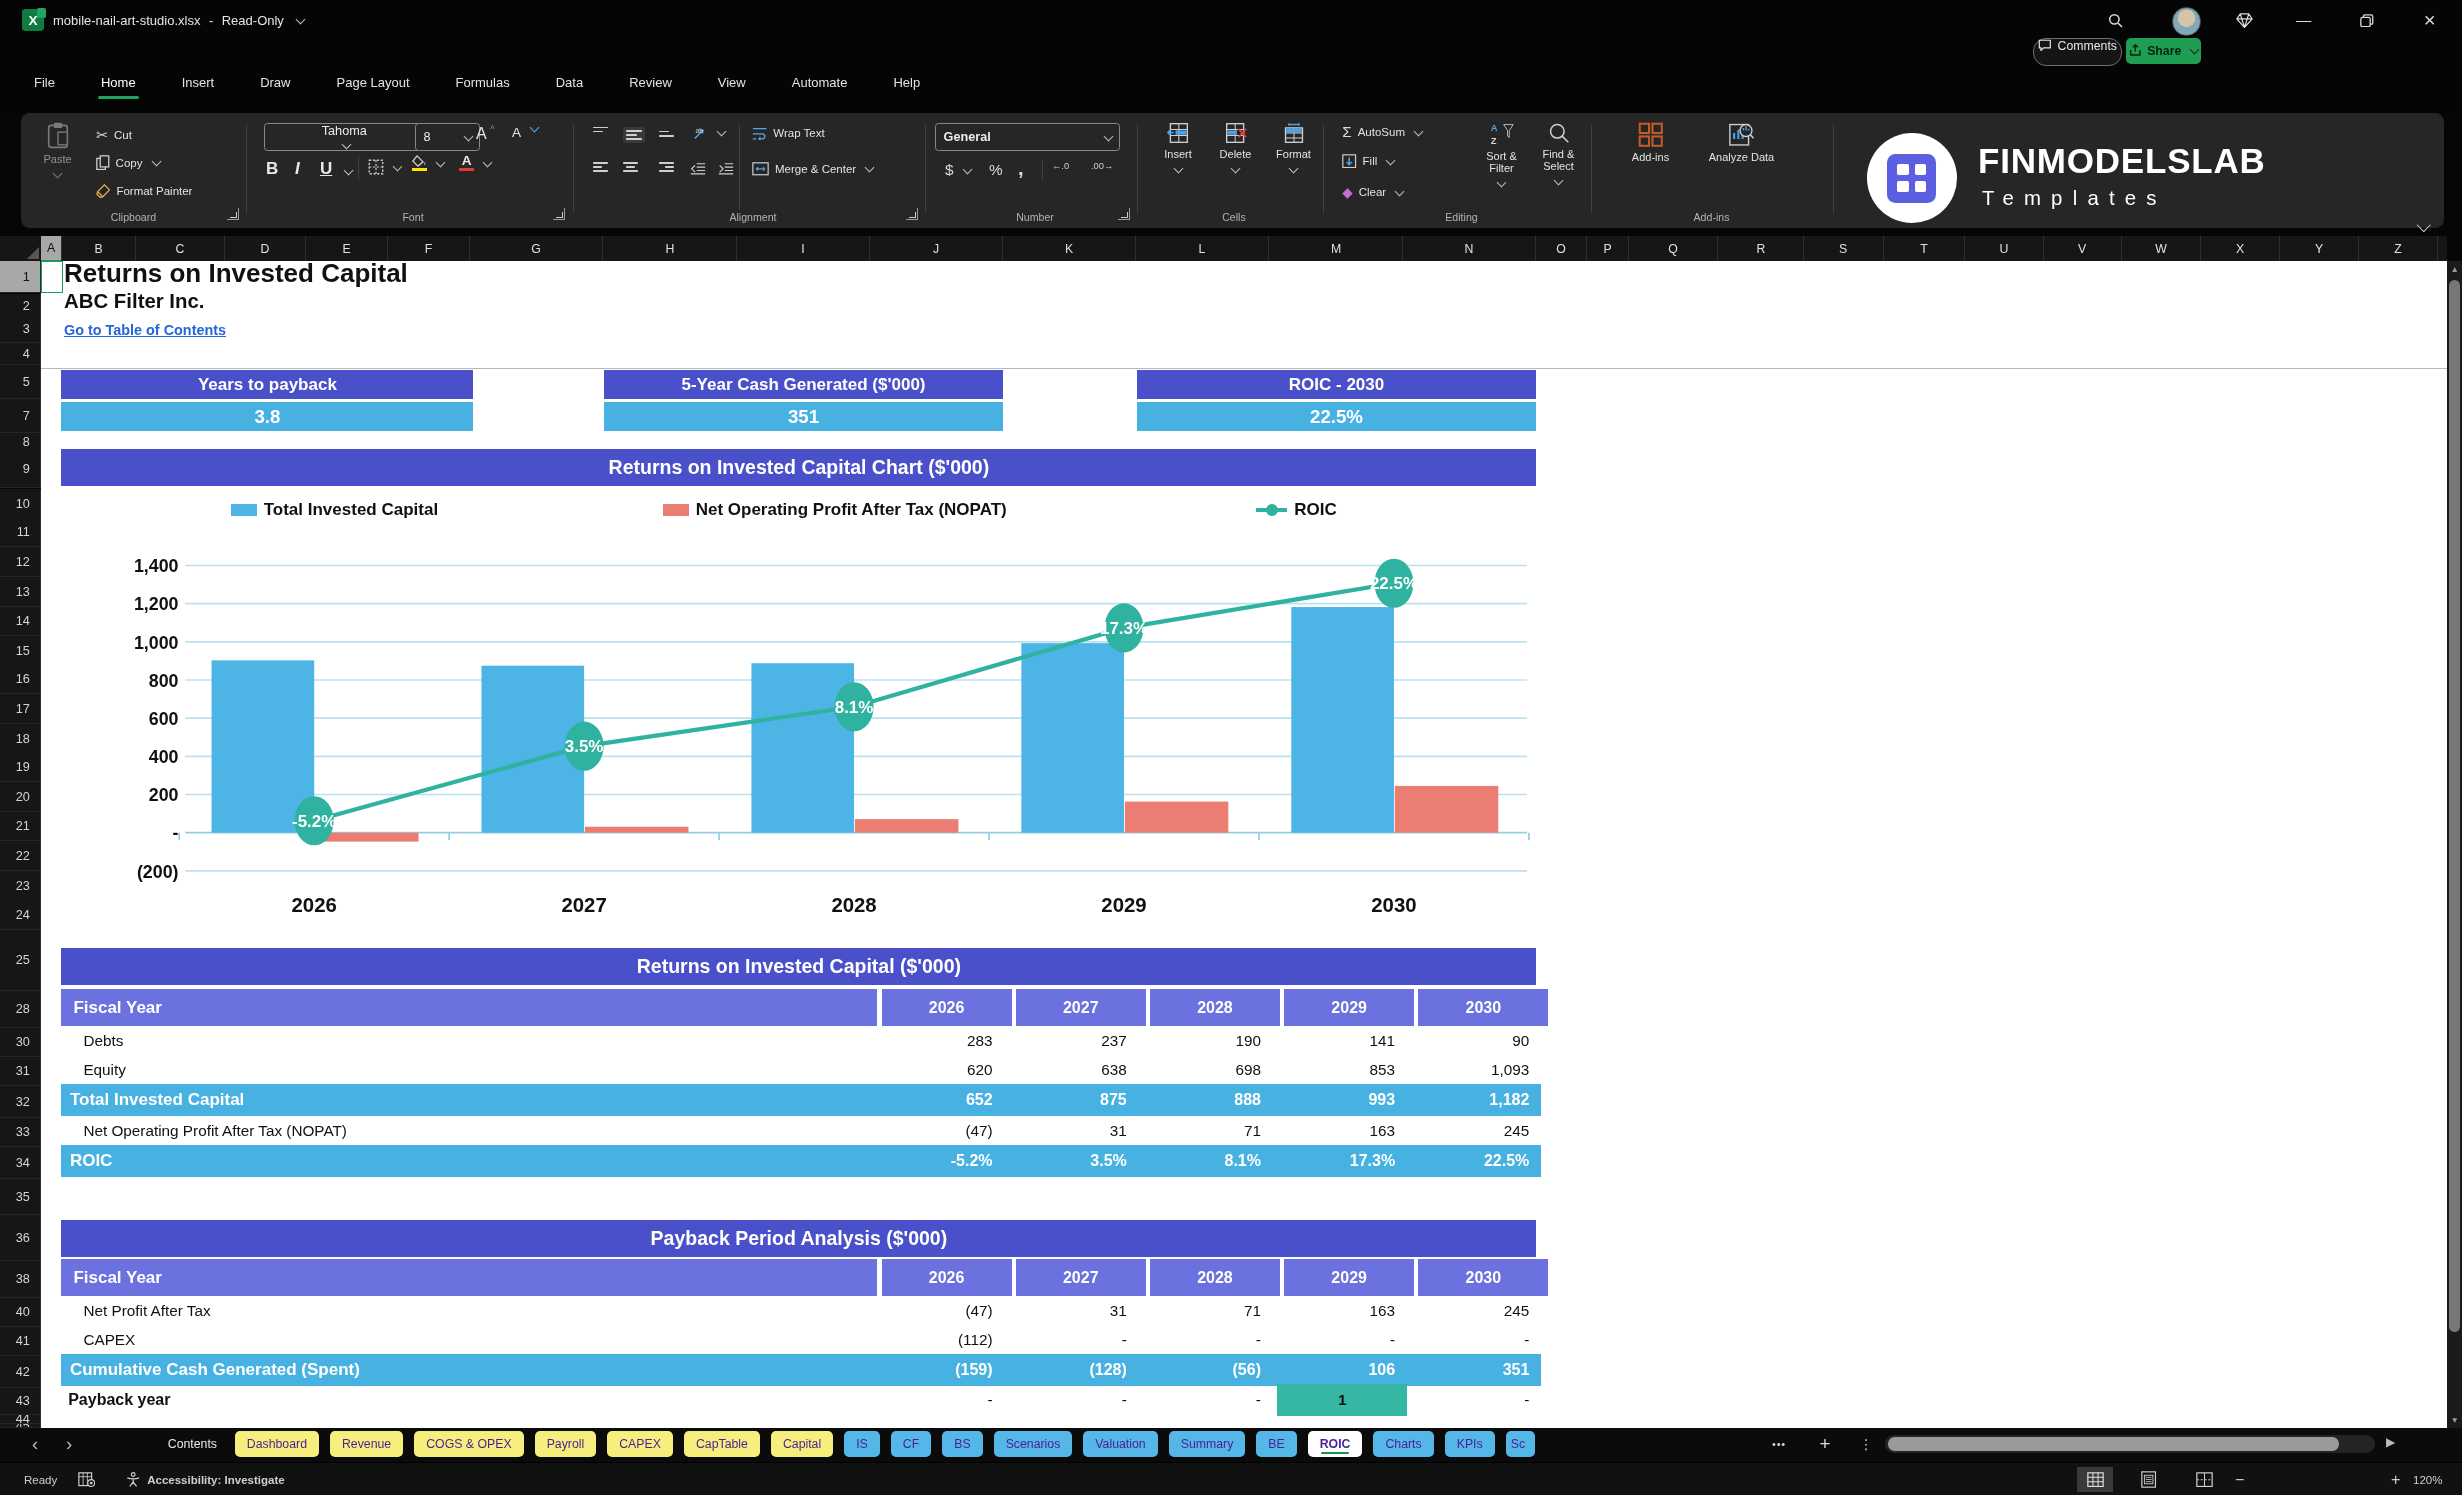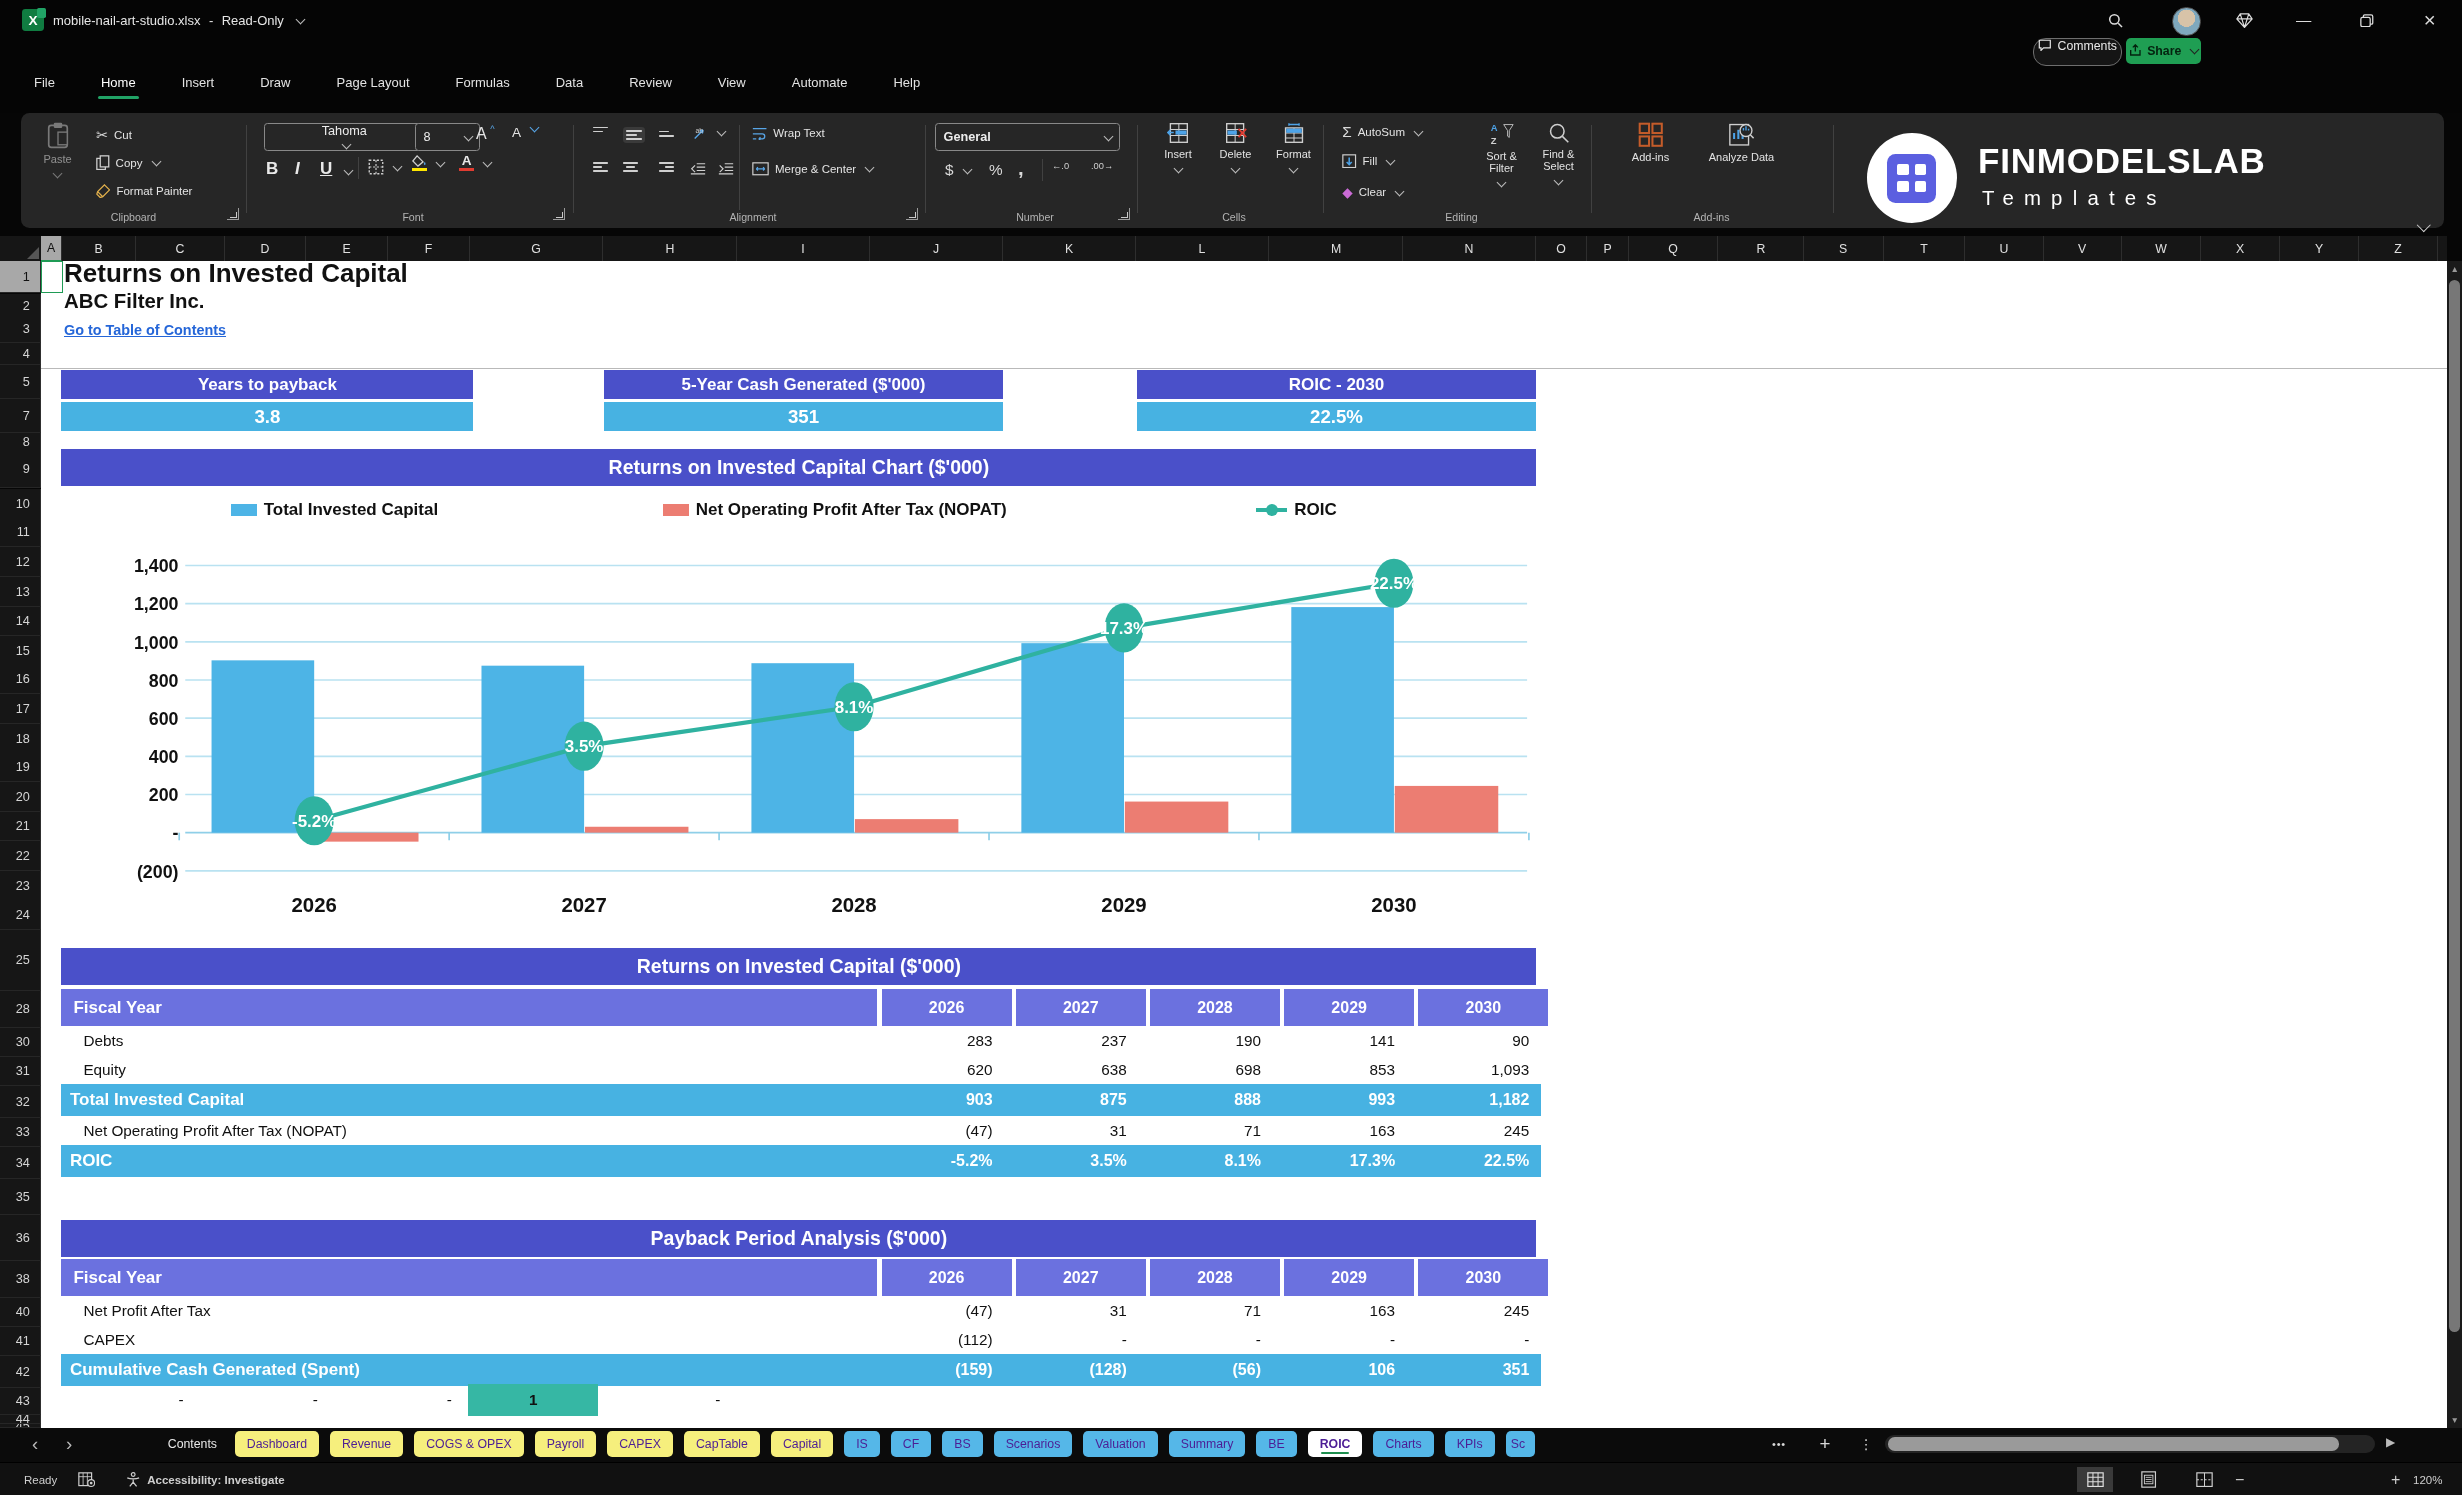--- a/index.html
+++ b/index.html
@@ -668,21 +668,21 @@
         <div class="tbl-row" style="top: 794px; height: 29px;">
           <div class="tbl-label row-label" style="width: 809px; display: flex; align-items: center; color: rgb(17, 17, 17); font-size: 15.3px; padding-left: 22px;">Equity</div>
           <div class="tbl-cell" style="width: 130px; margin-left: 4.2px; color: rgb(17, 17, 17); font-size: 15.3px;">620</div>
           <div class="tbl-cell" style="width: 130px; margin-left: 4.2px; color: rgb(17, 17, 17); font-size: 15.3px;">638</div>
           <div class="tbl-cell" style="width: 130px; margin-left: 4.2px; color: rgb(17, 17, 17); font-size: 15.3px;">698</div>
           <div class="tbl-cell" style="width: 130px; margin-left: 4.2px; color: rgb(17, 17, 17); font-size: 15.3px;">853</div>
           <div class="tbl-cell" style="width: 130px; margin-left: 4.2px; color: rgb(17, 17, 17); font-size: 15.3px;">1,093</div>
         </div>
         <div class="tbl-row" style="top: 823px; height: 32px; background: rgb(71, 178, 226);">
           <div class="tbl-label row-label" style="width: 809px; display: flex; align-items: center; color: rgb(255, 255, 255); font-weight: bold; font-size: 17px; padding-left: 8.5px;">Total Invested Capital</div>
-          <div class="tbl-cell" style="width: 130px; margin-left: 4.2px; color: rgb(255, 255, 255); font-weight: bold; font-size: 16px;">903</div>
+          <div class="tbl-cell" style="width: 130px; margin-left: 4.2px; color: rgb(255, 255, 255); font-weight: bold; font-size: 16px;">652</div>
           <div class="tbl-cell" style="width: 130px; margin-left: 4.2px; color: rgb(255, 255, 255); font-weight: bold; font-size: 16px;">875</div>
           <div class="tbl-cell" style="width: 130px; margin-left: 4.2px; color: rgb(255, 255, 255); font-weight: bold; font-size: 16px;">888</div>
           <div class="tbl-cell" style="width: 130px; margin-left: 4.2px; color: rgb(255, 255, 255); font-weight: bold; font-size: 16px;">993</div>
           <div class="tbl-cell" style="width: 130px; margin-left: 4.2px; color: rgb(255, 255, 255); font-weight: bold; font-size: 16px;">1,182</div>
         </div>
         <div class="tbl-row" style="top: 855px; height: 29px;">
           <div class="tbl-label row-label" style="width: 809px; display: flex; align-items: center; color: rgb(17, 17, 17); font-size: 15.3px; padding-left: 22px;">Net Operating Profit After Tax (NOPAT)</div>
           <div class="tbl-cell" style="width: 130px; margin-left: 4.2px; color: rgb(17, 17, 17); font-size: 15.3px;">(47)</div>
           <div class="tbl-cell" style="width: 130px; margin-left: 4.2px; color: rgb(17, 17, 17); font-size: 15.3px;">31</div>
           <div class="tbl-cell" style="width: 130px; margin-left: 4.2px; color: rgb(17, 17, 17); font-size: 15.3px;">71</div>
@@ -724,20 +724,21 @@
         </div>
         <div class="tbl-row" style="top: 1093px; height: 32px; background: rgb(71, 178, 226);">
           <div class="tbl-label row-label" style="width: 809px; display: flex; align-items: center; color: rgb(255, 255, 255); font-weight: bold; font-size: 17px; padding-left: 8.5px;">Cumulative Cash Generated (Spent)</div>
           <div class="tbl-cell" style="width: 130px; margin-left: 4.2px; color: rgb(255, 255, 255); font-weight: bold; font-size: 16px;">(159)</div>
           <div class="tbl-cell" style="width: 130px; margin-left: 4.2px; color: rgb(255, 255, 255); font-weight: bold; font-size: 16px;">(128)</div>
           <div class="tbl-cell" style="width: 130px; margin-left: 4.2px; color: rgb(255, 255, 255); font-weight: bold; font-size: 16px;">(56)</div>
           <div class="tbl-cell" style="width: 130px; margin-left: 4.2px; color: rgb(255, 255, 255); font-weight: bold; font-size: 16px;">106</div>
           <div class="tbl-cell" style="width: 130px; margin-left: 4.2px; color: rgb(255, 255, 255); font-weight: bold; font-size: 16px;">351</div>
         </div>
         <div class="tbl-row" style="top: 1123px; height: 32px;">
+          <div class="tbl-label row-label" style="width: 809px; display: flex; align-items: center; color: rgb(17, 17, 17); font-weight: bold; font-size: 16px; padding-left: 6.8px;">Payback year</div>
           <div class="tbl-cell" style="width: 130px; margin-left: 4.2px; color: rgb(17, 17, 17); font-size: 15.3px;">-</div>
           <div class="tbl-cell" style="width: 130px; margin-left: 4.2px; color: rgb(17, 17, 17); font-size: 15.3px;">-</div>
           <div class="tbl-cell" style="width: 130px; margin-left: 4.2px; color: rgb(17, 17, 17); font-size: 15.3px;">-</div>
           <div class="tbl-cell" style="width: 130px; margin-left: 4.2px; color: rgb(17, 17, 17); font-size: 15.3px; background: rgb(54, 183, 164); justify-content: center; font-weight: bold; padding-right: 0px;">1</div>
           <div class="tbl-cell" style="width: 130px; margin-left: 4.2px; color: rgb(17, 17, 17); font-size: 15.3px;">-</div>
         </div>
       </div>
   </div>
   <div class="selbox"></div>
 

